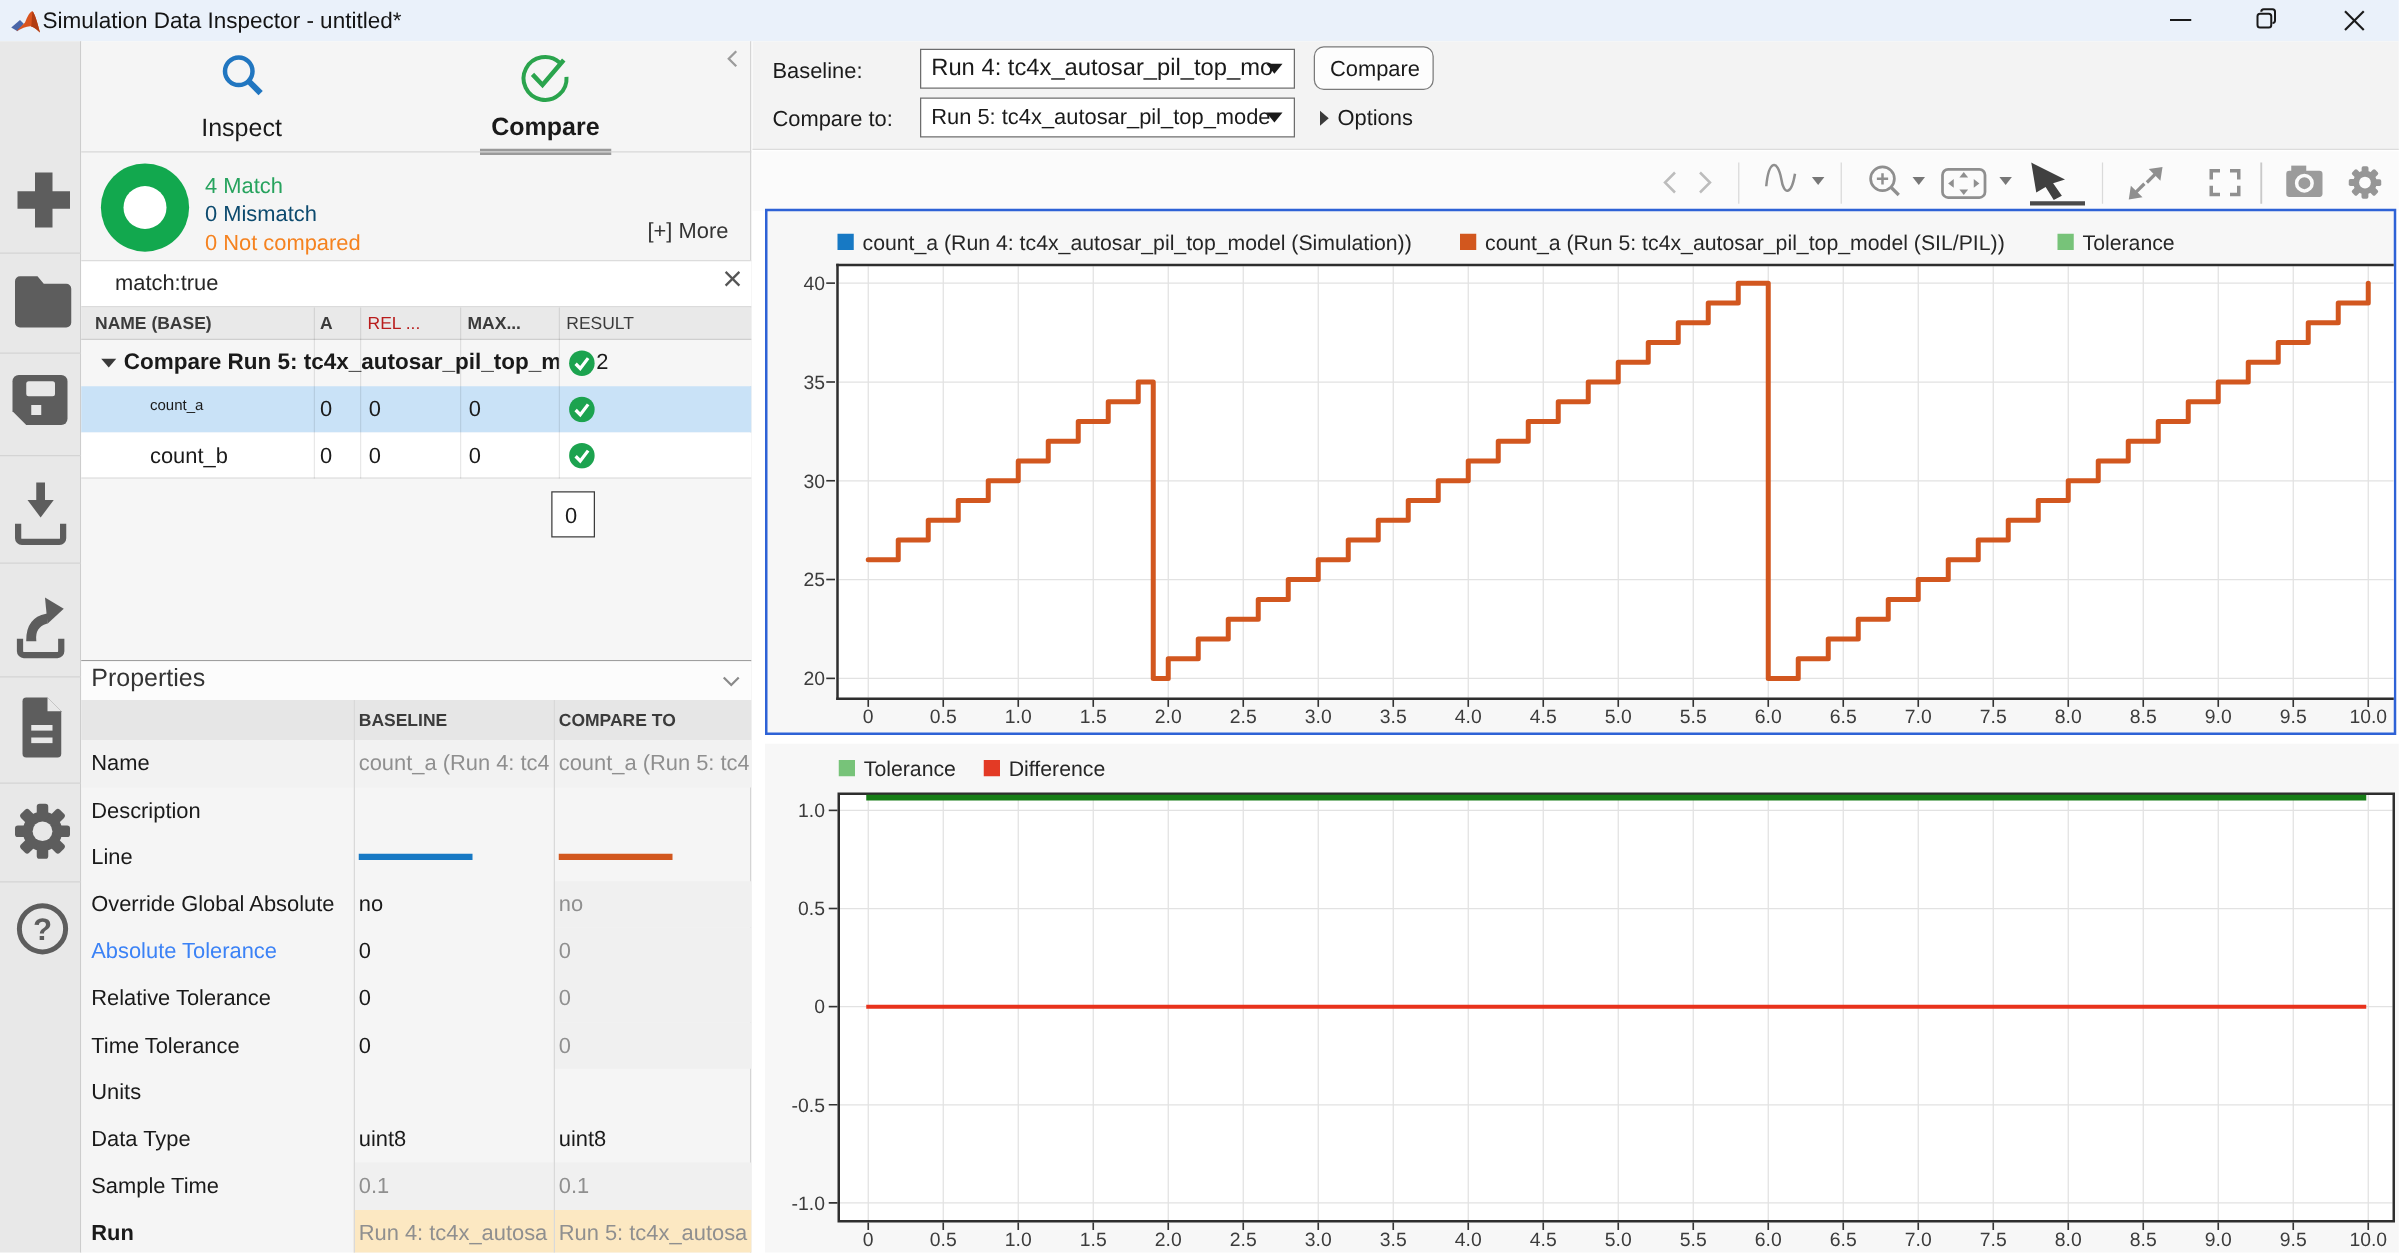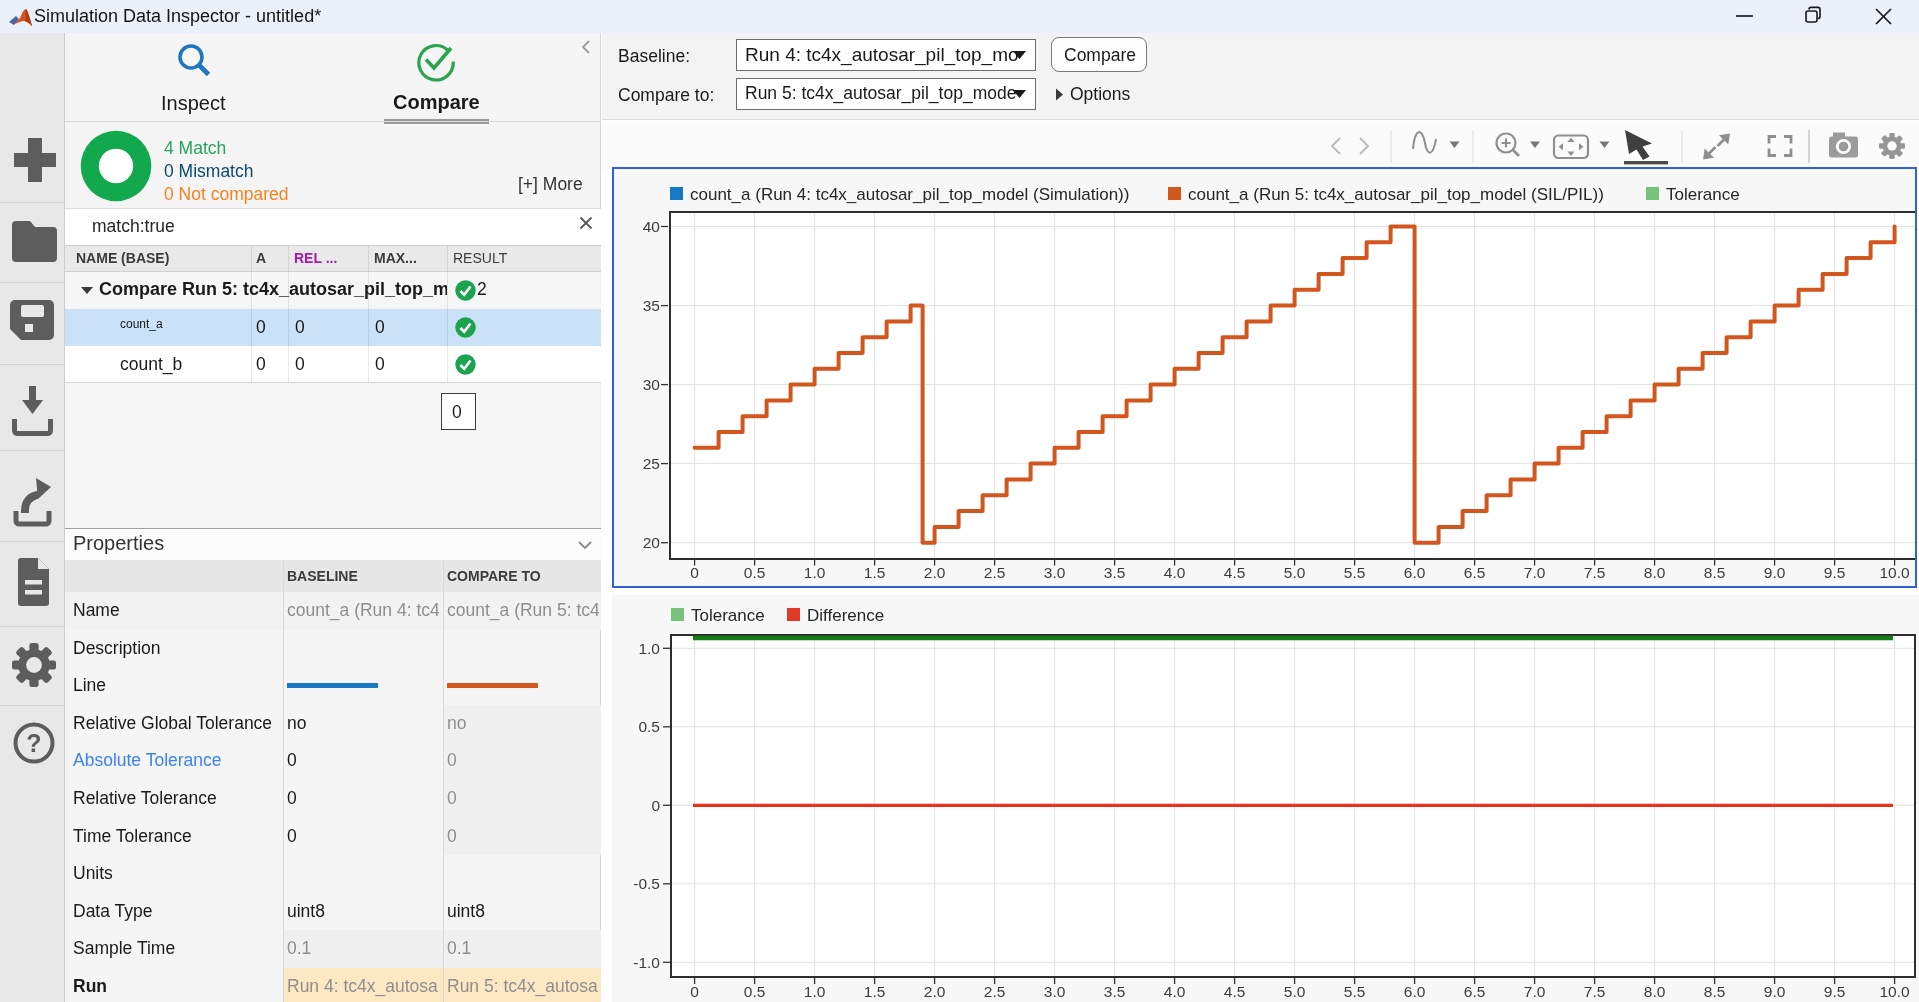--- a/index.html
+++ b/index.html
@@ -97,21 +97,21 @@
 <div class="abs tt" style="left:518px;top:174px;font-size:17.5px;color:#333">[+] More</div>
 <div class="abs" style="left:65px;top:208px;width:536px;height:38px;background:#fff;border-top:1px solid #dcdcdc;border-bottom:1px solid #d0d0d0"></div>
 <div class="abs tt" style="left:92px;top:216px;font-size:17.5px;color:#262626">match:true</div>
 <svg class="abs" style="left:577px;top:214px" width="18" height="18" viewBox="0 0 18 18">
 <line x1="3.5" y1="3.5" x2="14.5" y2="14.5" stroke="#555" stroke-width="1.8"></line>
 <line x1="14.5" y1="3.5" x2="3.5" y2="14.5" stroke="#555" stroke-width="1.8"></line>
   </svg>
 <div class="abs" style="left:65px;top:246px;width:536px;height:26px;background:#e9e9e9;border-bottom:1px solid #cfcfcf"></div>
 <div class="abs tt" style="left:76px;top:250px;font-size:14px;font-weight:bold;color:#3b3b3b">NAME (BASE)</div>
 <div class="abs tt" style="left:256px;top:250px;font-size:14px;font-weight:bold;color:#3b3b3b">A</div>
-<div class="abs tt" style="left:294px;top:250px;font-size:14px;font-weight:bold;color:#a21caf">REL ...</div>
+<div class="abs tt" style="left:294px;top:250px;font-size:14px;font-weight:normal;color:#b91c1c">REL ...</div>
 <div class="abs tt" style="left:374px;top:250px;font-size:14px;font-weight:bold;color:#3b3b3b">MAX...</div>
 <div class="abs tt" style="left:453px;top:250px;font-size:14px;font-weight:normal;color:#3b3b3b">RESULT</div>
 <div class="abs" style="left:65px;top:272px;width:536px;height:37px;background:#f6f6f6"></div>
 <div class="abs" style="left:65px;top:309px;width:536px;height:37px;background:#c9e2f7"></div>
 <div class="abs" style="left:65px;top:346px;width:536px;height:37px;background:#ffffff;border-bottom:1px solid #d8d8d8"></div>
 <div class="abs" style="left:251px;top:246px;width:1px;height:137px;background:rgba(0,0,0,0.09)"></div>
 <div class="abs" style="left:288px;top:246px;width:1px;height:137px;background:rgba(0,0,0,0.09)"></div>
 <div class="abs" style="left:368px;top:246px;width:1px;height:137px;background:rgba(0,0,0,0.09)"></div>
 <div class="abs" style="left:447px;top:246px;width:1px;height:137px;background:rgba(0,0,0,0.09)"></div>
 <svg class="abs" style="left:80px;top:285px" width="14" height="10" viewBox="0 0 14 10">
@@ -153,21 +153,21 @@
 <div class="abs tt" style="left:447px;top:568px;font-size:14px;font-weight:bold;color:#3b3b3b">COMPARE TO</div>
 <div class="abs" style="left:65px;top:592px;width:536px;height:38px;background:#f2f2f2"></div>
 <div class="abs tt" style="left:73px;top:600px;font-size:17.5px;font-weight:normal;color:#1a1a1a">Name</div>
 <div class="abs tt" style="left:287px;top:600px;width:152px;overflow:hidden;font-size:17.5px;color:#8f8f8f">count_a (Run 4: tc4</div>
 <div class="abs tt" style="left:447px;top:600px;width:152px;overflow:hidden;font-size:17.5px;color:#8f8f8f">count_a (Run 5: tc4</div>
 <div class="abs tt" style="left:73px;top:638px;font-size:17.5px;font-weight:normal;color:#1a1a1a">Description</div>
 <div class="abs tt" style="left:73px;top:675px;font-size:17.5px;font-weight:normal;color:#1a1a1a">Line</div>
 <div class="abs" style="left:287px;top:683px;width:91px;height:5px;background:#1779c4"></div>
 <div class="abs" style="left:447px;top:683px;width:91px;height:5px;background:#d2571e"></div>
 <div class="abs" style="left:443px;top:705px;width:158px;height:37px;background:#f0f0f0"></div>
-<div class="abs tt" style="left:73px;top:713px;font-size:17.5px;font-weight:normal;color:#1a1a1a">Relative Global Tolerance</div>
+<div class="abs tt" style="left:73px;top:713px;font-size:17.5px;font-weight:normal;color:#1a1a1a">Override Global Absolute</div>
 <div class="abs tt" style="left:287px;top:713px;width:152px;overflow:hidden;font-size:17.5px;color:#1a1a1a">no</div>
 <div class="abs tt" style="left:447px;top:713px;width:152px;overflow:hidden;font-size:17.5px;color:#8f8f8f">no</div>
 <div class="abs" style="left:443px;top:742px;width:158px;height:38px;background:#f0f0f0"></div>
 <div class="abs tt" style="left:73px;top:750px;font-size:17.5px;font-weight:normal;color:#3b82f6">Absolute Tolerance</div>
 <div class="abs tt" style="left:287px;top:750px;width:152px;overflow:hidden;font-size:17.5px;color:#1a1a1a">0</div>
 <div class="abs tt" style="left:447px;top:750px;width:152px;overflow:hidden;font-size:17.5px;color:#8f8f8f">0</div>
 <div class="abs" style="left:443px;top:780px;width:158px;height:38px;background:#f0f0f0"></div>
 <div class="abs tt" style="left:73px;top:788px;font-size:17.5px;font-weight:normal;color:#1a1a1a">Relative Tolerance</div>
 <div class="abs tt" style="left:287px;top:788px;width:152px;overflow:hidden;font-size:17.5px;color:#1a1a1a">0</div>
 <div class="abs tt" style="left:447px;top:788px;width:152px;overflow:hidden;font-size:17.5px;color:#8f8f8f">0</div>

